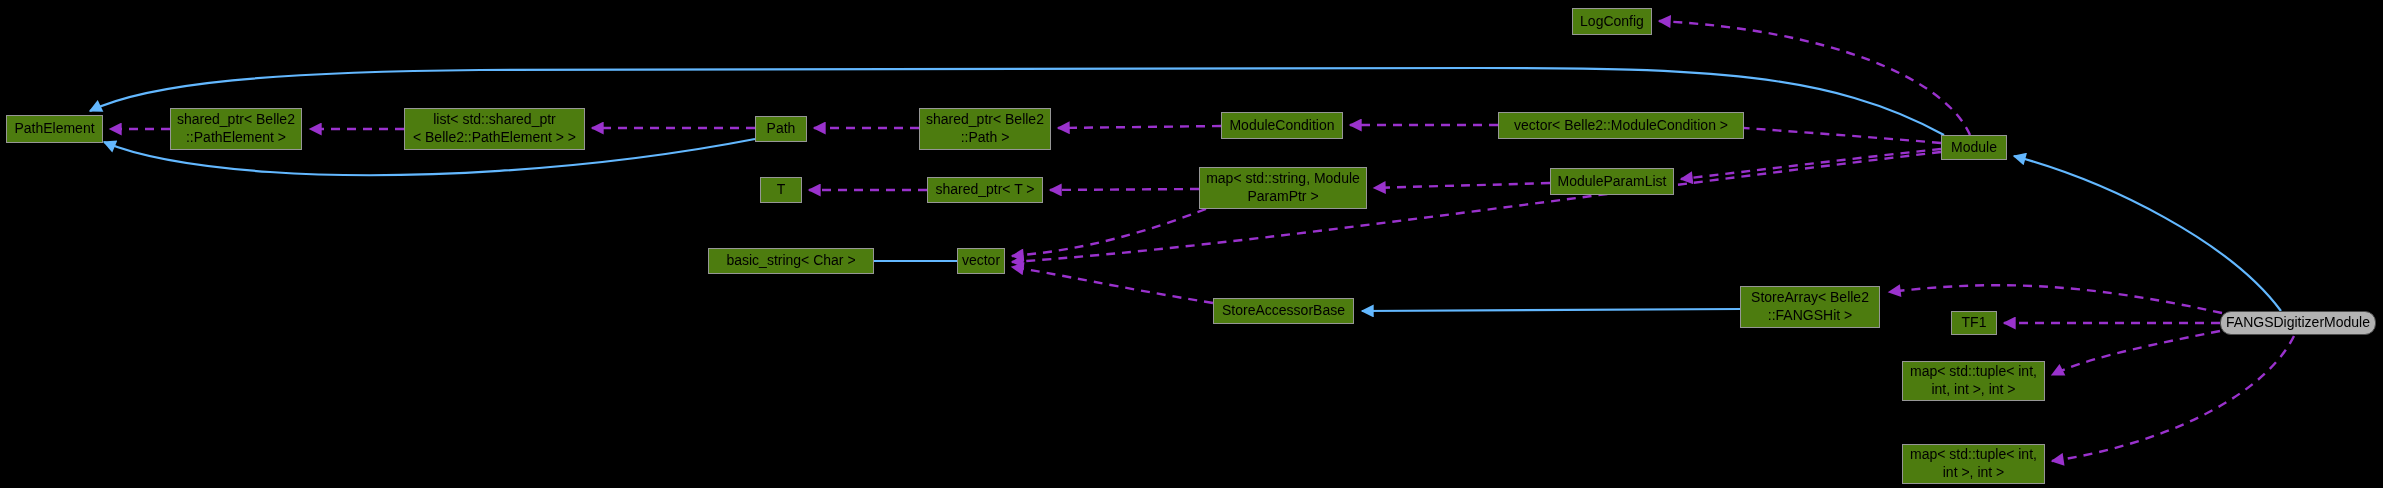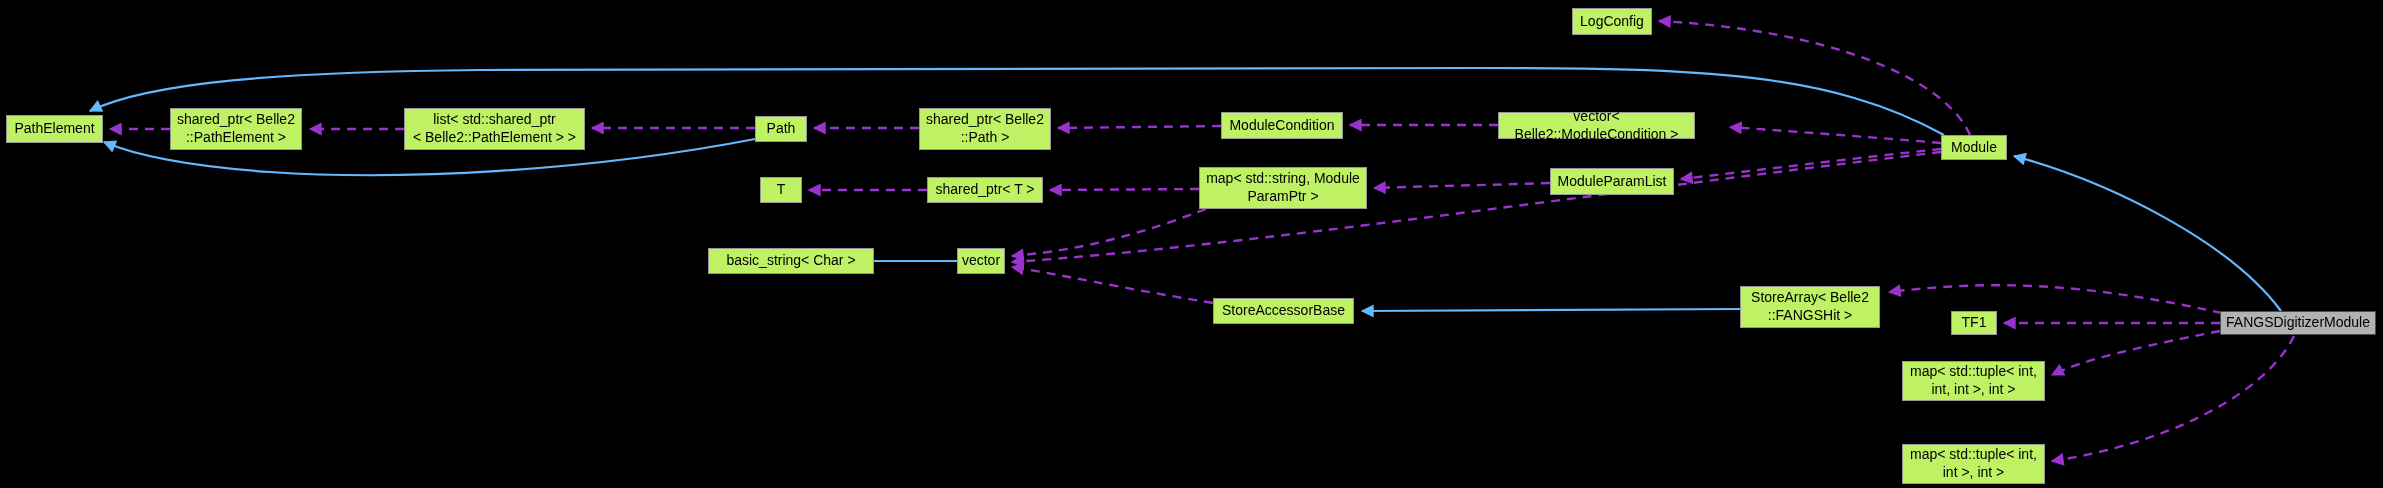--- a/index.html
+++ b/index.html
@@ -2,24 +2,24 @@
 <html><head>
 <meta charset="utf-8">
 <style>
   html,body{margin:0;padding:0;background:#000;}
   body{width:2383px;height:488px;position:relative;font-family:"Liberation Sans",sans-serif;}
   .canvas{position:absolute;left:0;top:0;width:2383px;height:488px;background:#000;overflow:hidden;}
   .edge-layer{position:absolute;left:0;top:0;pointer-events:none;}
   .edge-inheritance{fill:none;stroke:#63b8ff;stroke-width:2.2px;}
   .edge-usage{fill:none;stroke:#9a32cd;stroke-width:2.4px;stroke-dasharray:9 7;}
   .node{position:absolute;display:flex;align-items:center;justify-content:center;
-        text-align:center;background:#bef264;border:1.6px solid #969696;color:#000;
+        text-align:center;background:#4d7c0f;border:1.6px solid #969696;color:#000;
         font-size:14px;line-height:1.26;white-space:pre-line;box-sizing:border-box;
         padding:1px 4px;cursor:pointer;}
-  .node-hl{background:#b2b2b2;border-color:#4d4d4d;}
+  .node-hl{background:#b2b2b2;border-color:#4d4d4d;border-radius:11px;}
 </style>
 </head>
 <body>
 
 <div class="canvas">
   <svg class="edge-layer" width="2383" height="488" viewBox="0 0 2383 488" xmlns="http://www.w3.org/2000/svg">
     <defs>
       <marker id="ah-blue" markerUnits="userSpaceOnUse" markerWidth="15" markerHeight="13" viewBox="0 0 10 10" refX="9" refY="5" orient="auto">
         <path d="M0,0 L10,5 L0,10 z" fill="#63b8ff"></path>
       </marker>
@@ -57,21 +57,21 @@
   <div id="node-layer">
       <div class="node" style="left: 6px; top: 115px; width: 97px; height: 28px;">PathElement</div>
       <div class="node" style="left: 170px; top: 108px; width: 132px; height: 42px;">shared_ptr&lt; Belle2
 ::PathElement &gt;</div>
       <div class="node" style="left: 404px; top: 108px; width: 181px; height: 42px;">list&lt; std::shared_ptr
 &lt; Belle2::PathElement &gt; &gt;</div>
       <div class="node" style="left: 755px; top: 116px; width: 52px; height: 26px;">Path</div>
       <div class="node" style="left: 919px; top: 108px; width: 132px; height: 42px;">shared_ptr&lt; Belle2
 ::Path &gt;</div>
       <div class="node" style="left: 1221px; top: 112px; width: 122px; height: 27px;">ModuleCondition</div>
-      <div class="node" style="left: 1498px; top: 112px; width: 197px; height: 27px;">vector&lt; Belle2::ModuleCondition &gt;</div>
+      <div class="node" style="left: 1498px; top: 112px; width: 246px; height: 27px;">vector&lt; Belle2::ModuleCondition &gt;</div>
       <div class="node" style="left: 1572px; top: 8px; width: 80px; height: 27px;">LogConfig</div>
       <div class="node" style="left: 1941px; top: 135px; width: 66px; height: 25px;">Module</div>
       <div class="node" style="left: 760px; top: 177px; width: 42px; height: 26px;">T</div>
       <div class="node" style="left: 927px; top: 177px; width: 116px; height: 26px;">shared_ptr&lt; T &gt;</div>
       <div class="node" style="left: 1199px; top: 167px; width: 168px; height: 42px;">map&lt; std::string, Module
 ParamPtr &gt;</div>
       <div class="node" style="left: 1550px; top: 168px; width: 124px; height: 27px;">ModuleParamList</div>
       <div class="node" style="left: 708px; top: 248px; width: 166px; height: 26px;">basic_string&lt; Char &gt;</div>
       <div class="node" style="left: 957px; top: 248px; width: 48px; height: 26px;">vector</div>
       <div class="node" style="left: 1213px; top: 298px; width: 141px; height: 26px;">StoreAccessorBase</div>

